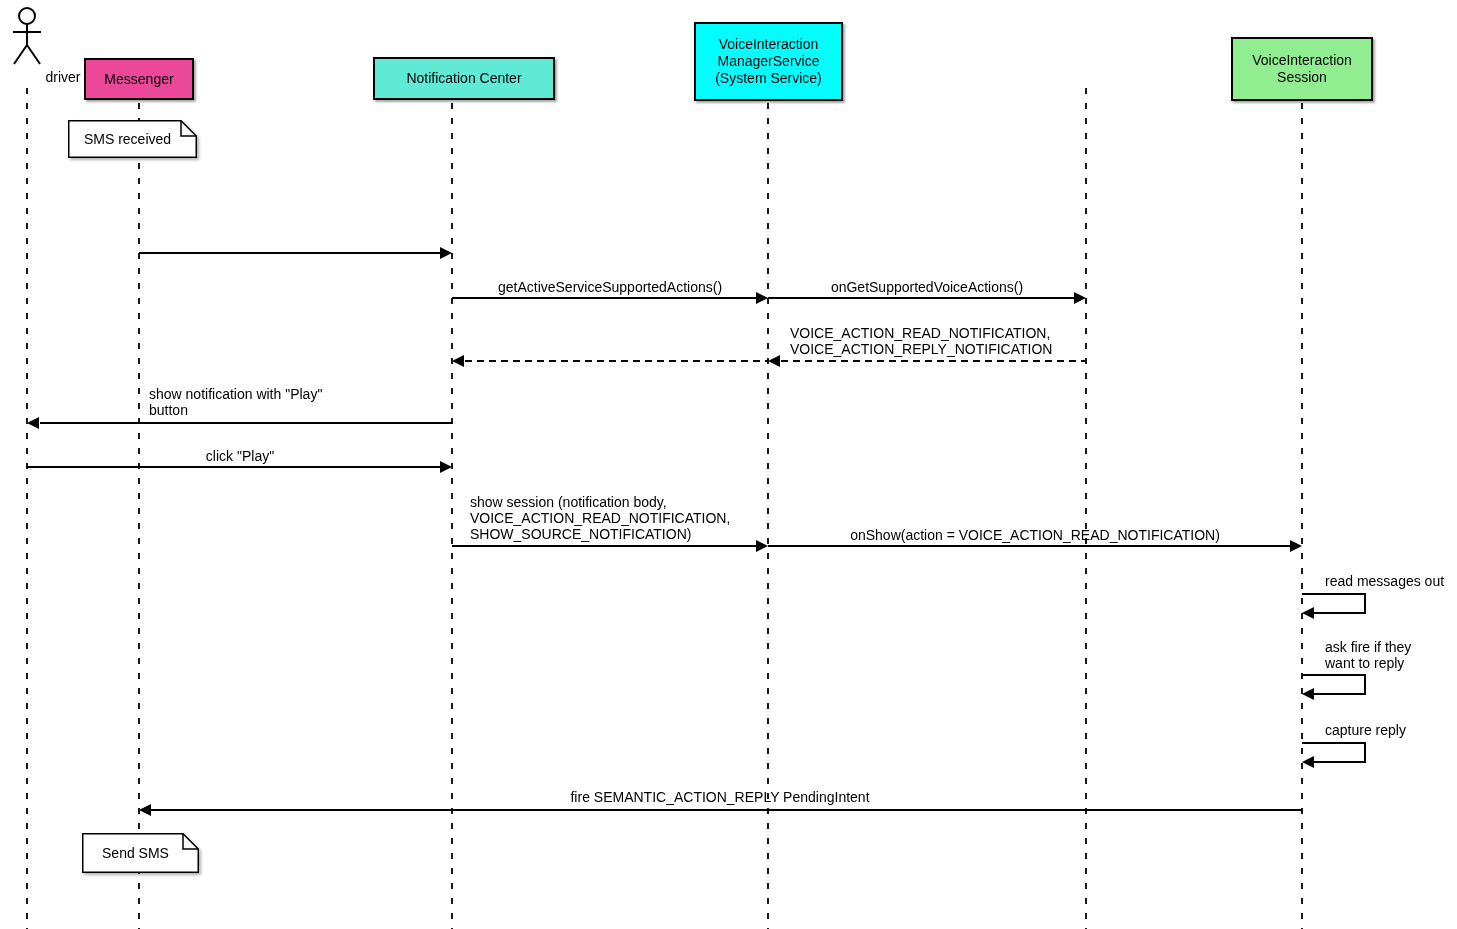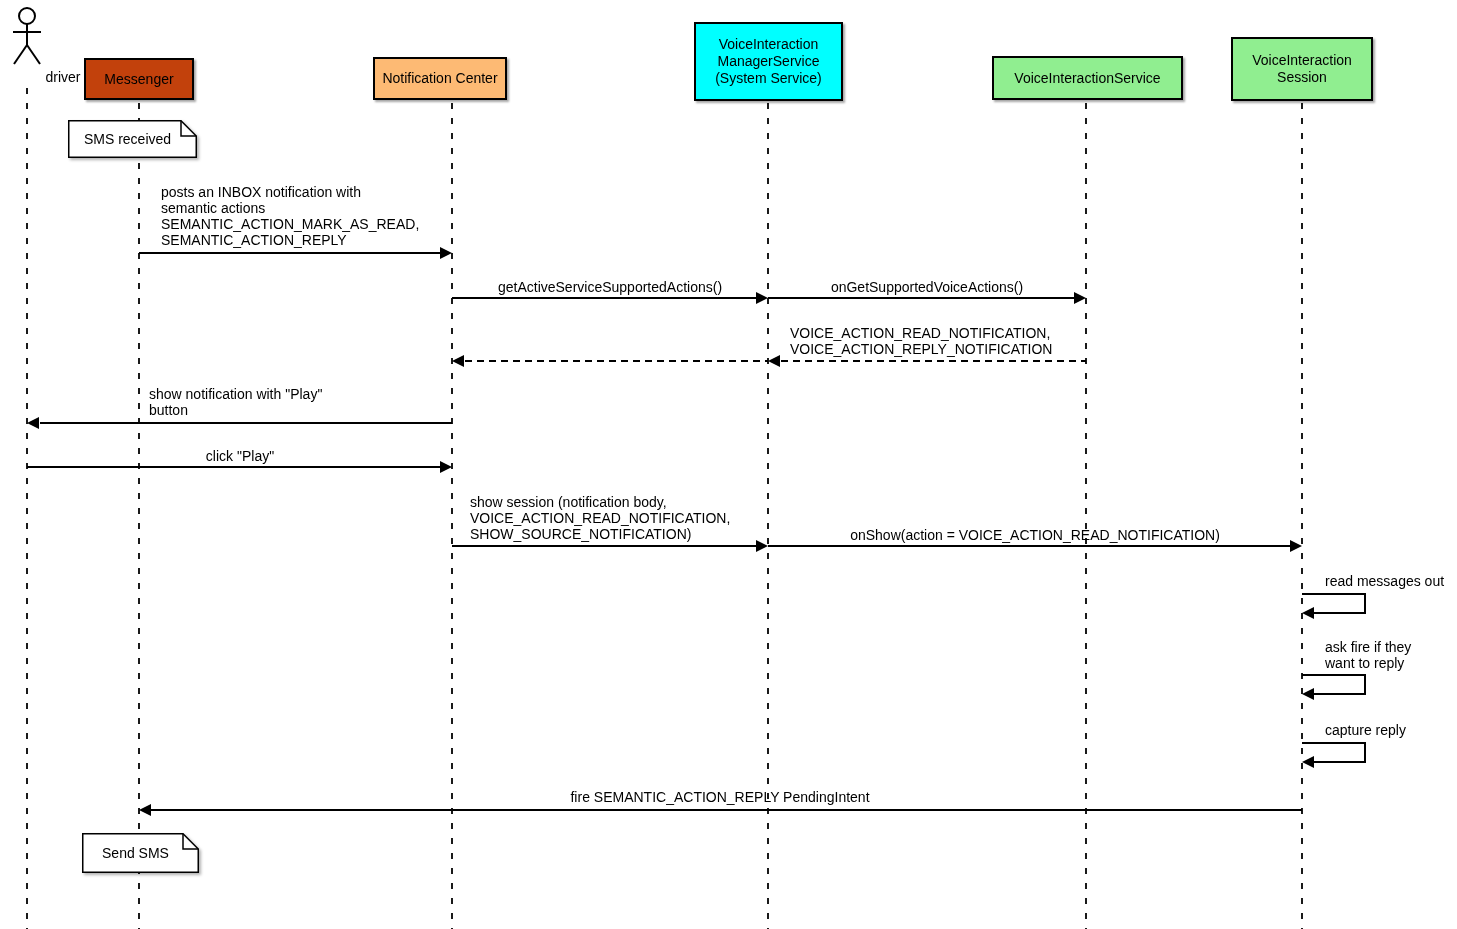--- a/index.html
+++ b/index.html
@@ -48,41 +48,36 @@
   </div>
   <div class="actor-label">driver</div>
 
   <div class="lifeline" style="left:26px"></div>
   <div class="lifeline" style="left:138px"></div>
   <div class="lifeline" style="left:451px"></div>
   <div class="lifeline" style="left:767px"></div>
   <div class="lifeline" style="left:1085px"></div>
   <div class="lifeline" style="left:1301px"></div>
 
-  <div class="participant" style="left: 84px; top: 46px; width: 110px; height: 42px; background-color: #c2410c;">Messenger</div>
-  <div class="participant" style="left: 373px; top: 45px; width: 134px; height: 43px; background-color: #fdba74;">Notification Center</div>
+  <div class="participant" style="left: 84px; top: 46px; width: 110px; height: 42px; background-color: #ec4899;">Messenger</div>
+  <div class="participant" style="left: 373px; top: 45px; width: 182px; height: 43px; background-color: #5eead4;">Notification Center</div>
   <div class="participant" style="left: 694px; top: 10px; width: 149px; height: 79px; background-color: rgb(0, 255, 255);">VoiceInteraction
 ManagerService
 (System Service)</div>
-  <div class="participant" style="left: 992px; top: 44px; width: 191px; height: 44px; background-color: rgb(144, 238, 144);">VoiceInteractionService</div>
   <div class="participant" style="left: 1231px; top: 25px; width: 142px; height: 64px; background-color: rgb(144, 238, 144);">VoiceInteraction
 Session</div>
 
   <div class="note" style="left:68px;top:120px;width:129px;height:38px">
     <svg width="129" height="38">
       <path d="M0.75,0.75 L113,0.75 L128.25,16 L128.25,37.25 L0.75,37.25 Z" fill="#fff" stroke="#000" stroke-width="1.5"></path>
       <path d="M113,0.75 L113,16 L128.25,16" fill="none" stroke="#000" stroke-width="1.5"></path>
     </svg>
     <div class="note-text">SMS received</div>
   </div>
 
-  <div class="mlabel" style="left:161px;top:184px">posts an INBOX notification with
-semantic actions
-SEMANTIC_ACTION_MARK_AS_READ,
-SEMANTIC_ACTION_REPLY</div>
   <div class="mline" style="left:139px;top:252px;width:302px"></div>
   <div class="arrow-r" style="left:440px;top:247px"></div>
 
   <div class="mlabel c" style="left:610px;top:279px">getActiveServiceSupportedActions()</div>
   <div class="mline" style="left:452px;top:297px;width:304px"></div>
   <div class="arrow-r" style="left:756px;top:292px"></div>
 
   <div class="mlabel c" style="left:927px;top:279px">onGetSupportedVoiceActions()</div>
   <div class="mline" style="left:768px;top:297px;width:306px"></div>
   <div class="arrow-r" style="left:1074px;top:292px"></div>

